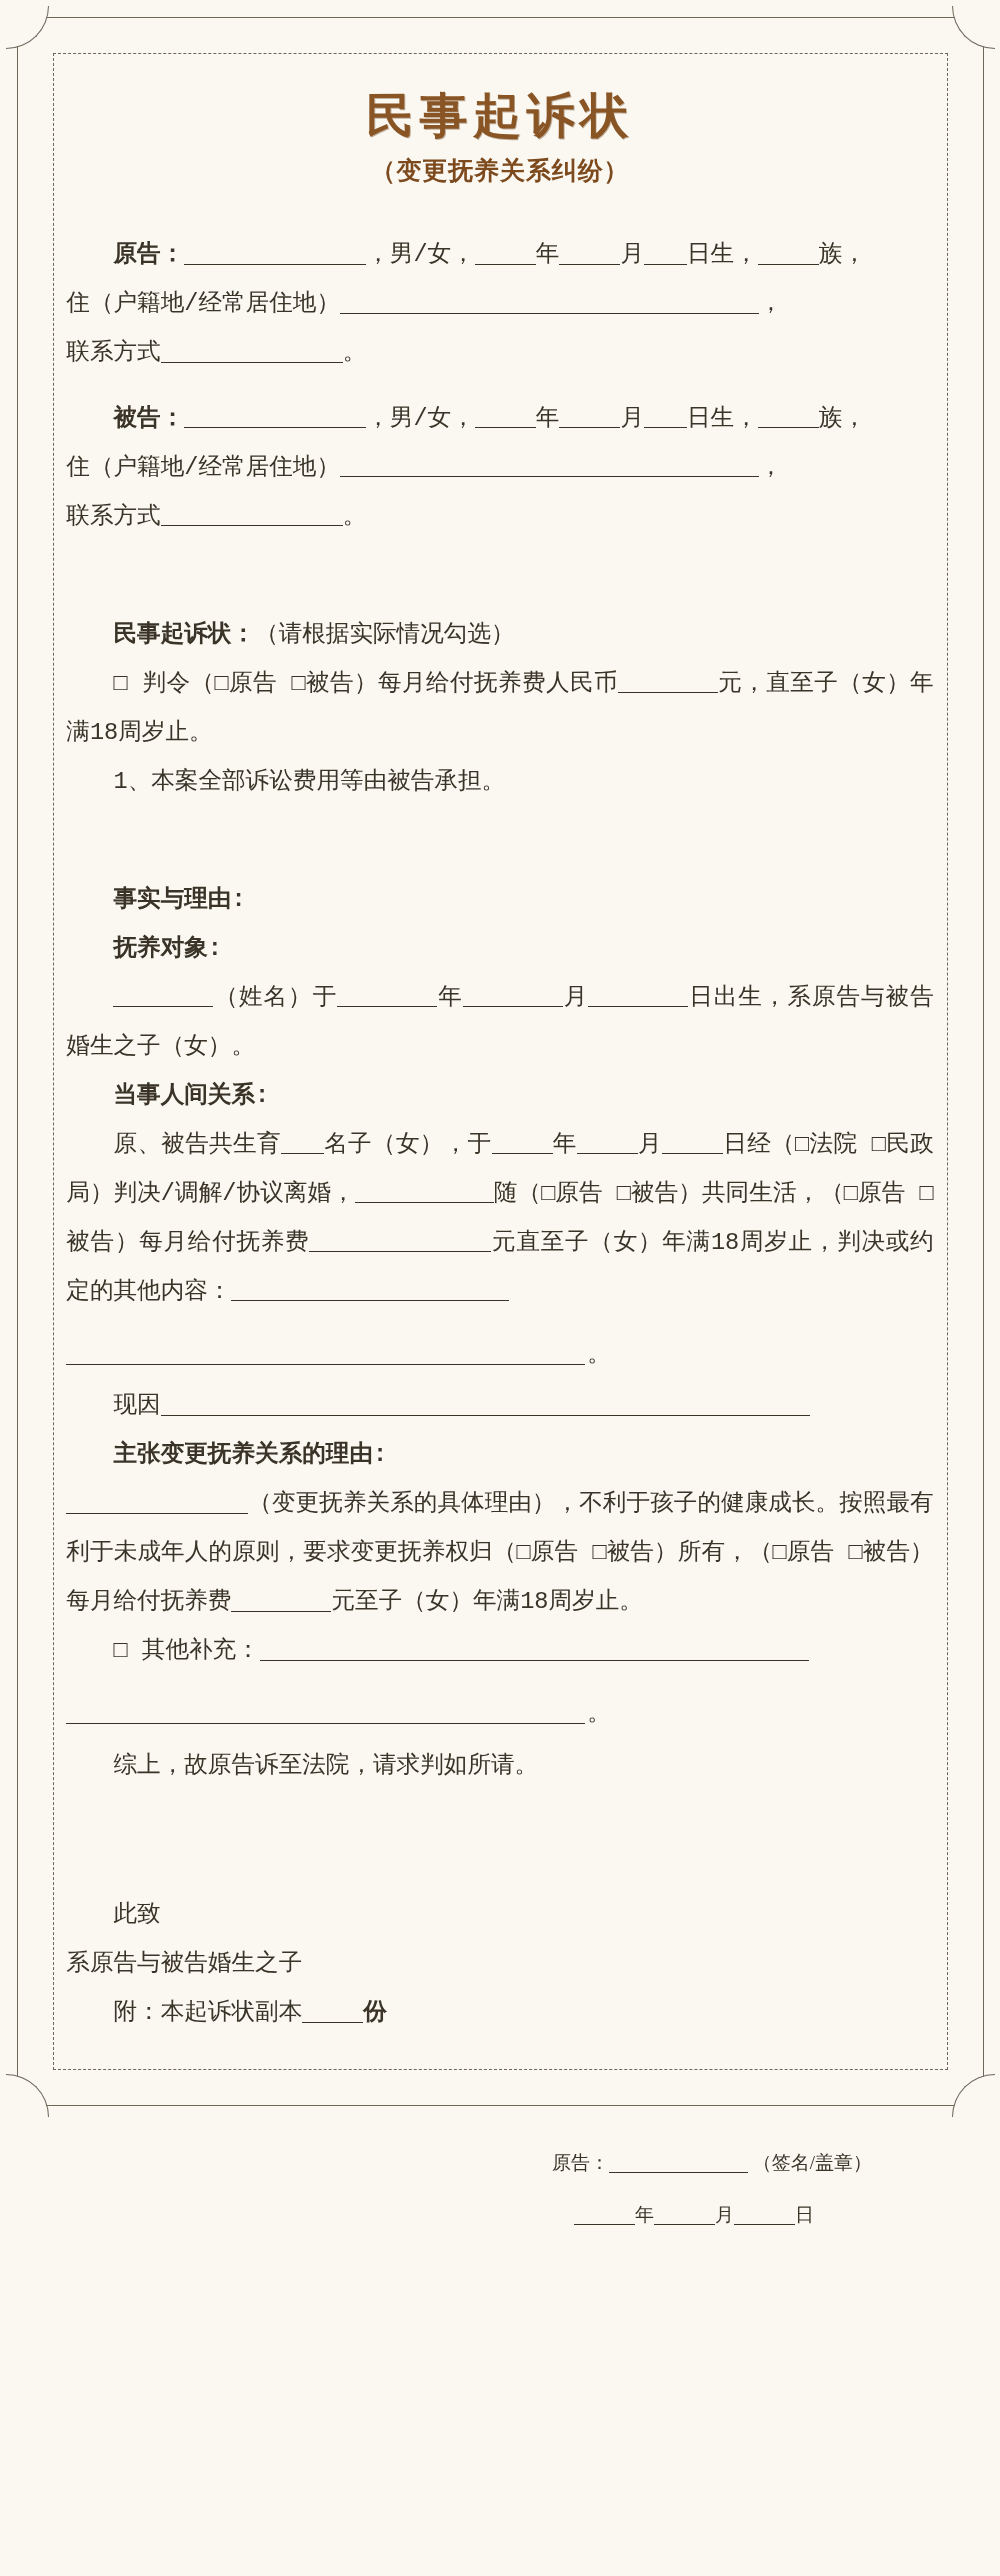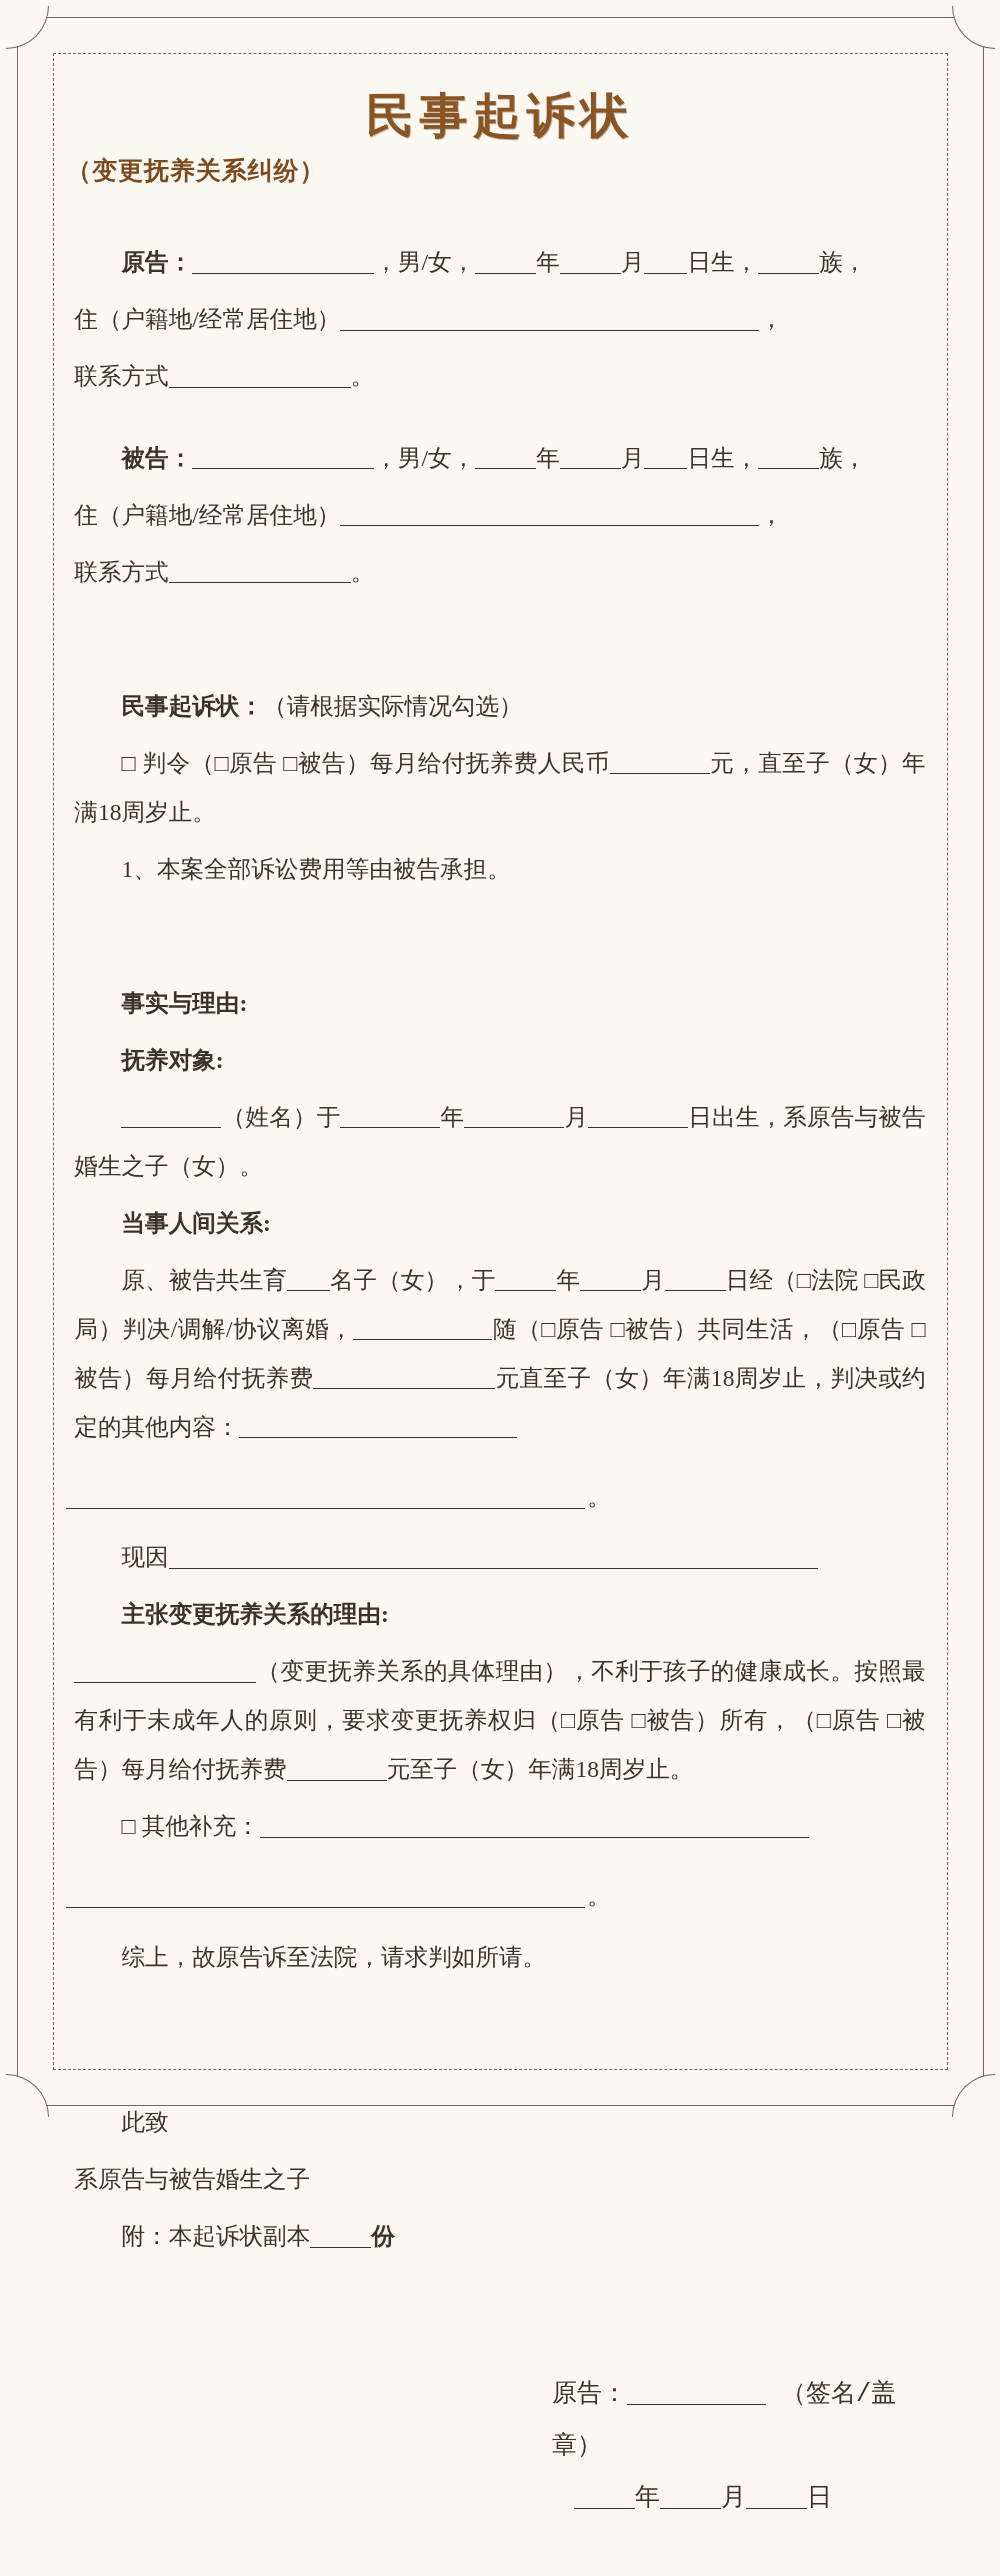--- a/index.html
+++ b/index.html
@@ -72,35 +72,36 @@
     text-align: center;
     font-size: 48px;
     font-weight: bold;
     color: #8a5525;
     letter-spacing: 5.6px;
     margin: 33px 0 0 0;
     line-height: 1.2;
     text-shadow: 0.9px 0.9px 0 rgba(90,50,15,0.35);
   }
   .doc-subtitle {
+    text-align: center;
     font-size: 25px;
     font-weight: bold;
     color: #7d4a1e;
     letter-spacing: 0.9px;
     margin: 9.3px 0 0 0;
   }
 
   .body-text {
     font-size: 23.6px;
     line-height: 49px;
     color: #3a3328;
     text-align: justify;
     text-justify: inter-ideograph;
   }
-  .para { margin: 8px; }
+  .para { margin: 0; font-family: Liberation Mono, monospace; }
   .indent { text-indent: 2em; }
   .bold { font-weight: bold; }
   .gap-sm { height: 16.7px; }
   .gap-md { height: 43px; }
   .gap-lg { height: 69px; }
   .gap-xl { height: 100px; }
 
   
   .ul {
     display: inline-block;
@@ -124,23 +125,22 @@
     height: 23px;
   }
   .rule-row .tail {
     font-size: 23.6px;
     line-height: 23px;
     padding-left: 1.9px;
   }
 
   .closing-block {
     margin-left: 56%;
-    font-size: 25px;
+    font-size: 19px;
     line-height: 52px;
-    font-family: Liberation Mono, monospace;
   }
   .closing-block .line2 { padding-left: 22px; }
 </style>
 </head>
 <body>
 
 <div class="page">
 
   <div class="frame-outer">
     <div class="frame-inner"></div>

